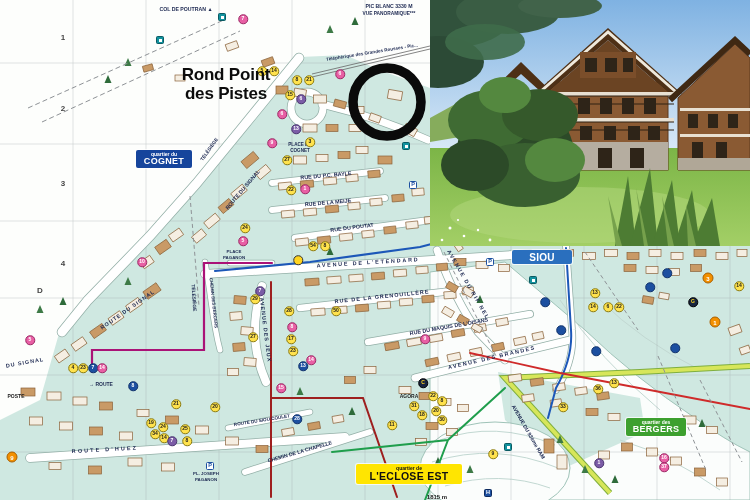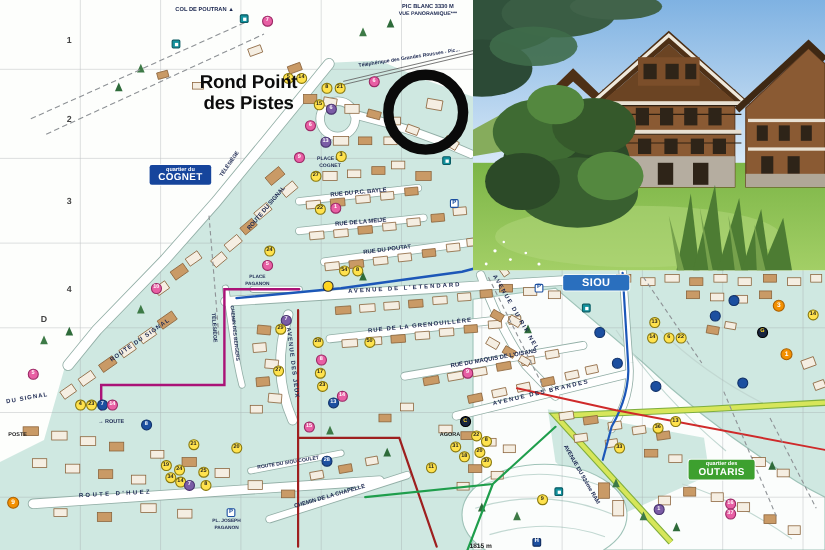--- a/index.html
+++ b/index.html
@@ -477,21 +477,25 @@
   <div class="qlabel" id="q-cognet">
     <span class="q-small">quartier du</span>
     <span class="q-big">COGNET</span>
   </div>
   <div class="qlabel" id="q-jeux">
 
     <span class="q-big">SIOU</span>
   </div>
   <div class="qlabel" id="q-outaris">
     <span class="q-small">quartier des</span>
-    <span class="q-big">OUTARIS</span>
+    <span class="q-big">BERGERS</span>
+  </div>
+  <div class="qlabel" id="q-eclose">
+    <span class="q-small">quartier de</span>
+    <span class="q-big">L'ECLOSE EST</span>
   </div>
 
   <svg id="photo-svg" width="320" height="246" viewBox="0 0 320 246">
     <defs>
       <linearGradient id="skyg" x1="0" y1="0" x2="0" y2="1">
         <stop offset="0" stop-color="#7fb2e2"></stop>
           <stop offset="1" stop-color="#d9e9f7"></stop>
       </linearGradient>
       <linearGradient id="grassg" x1="0" y1="0" x2="0" y2="1">
         <stop offset="0" stop-color="#7cb547"></stop>

